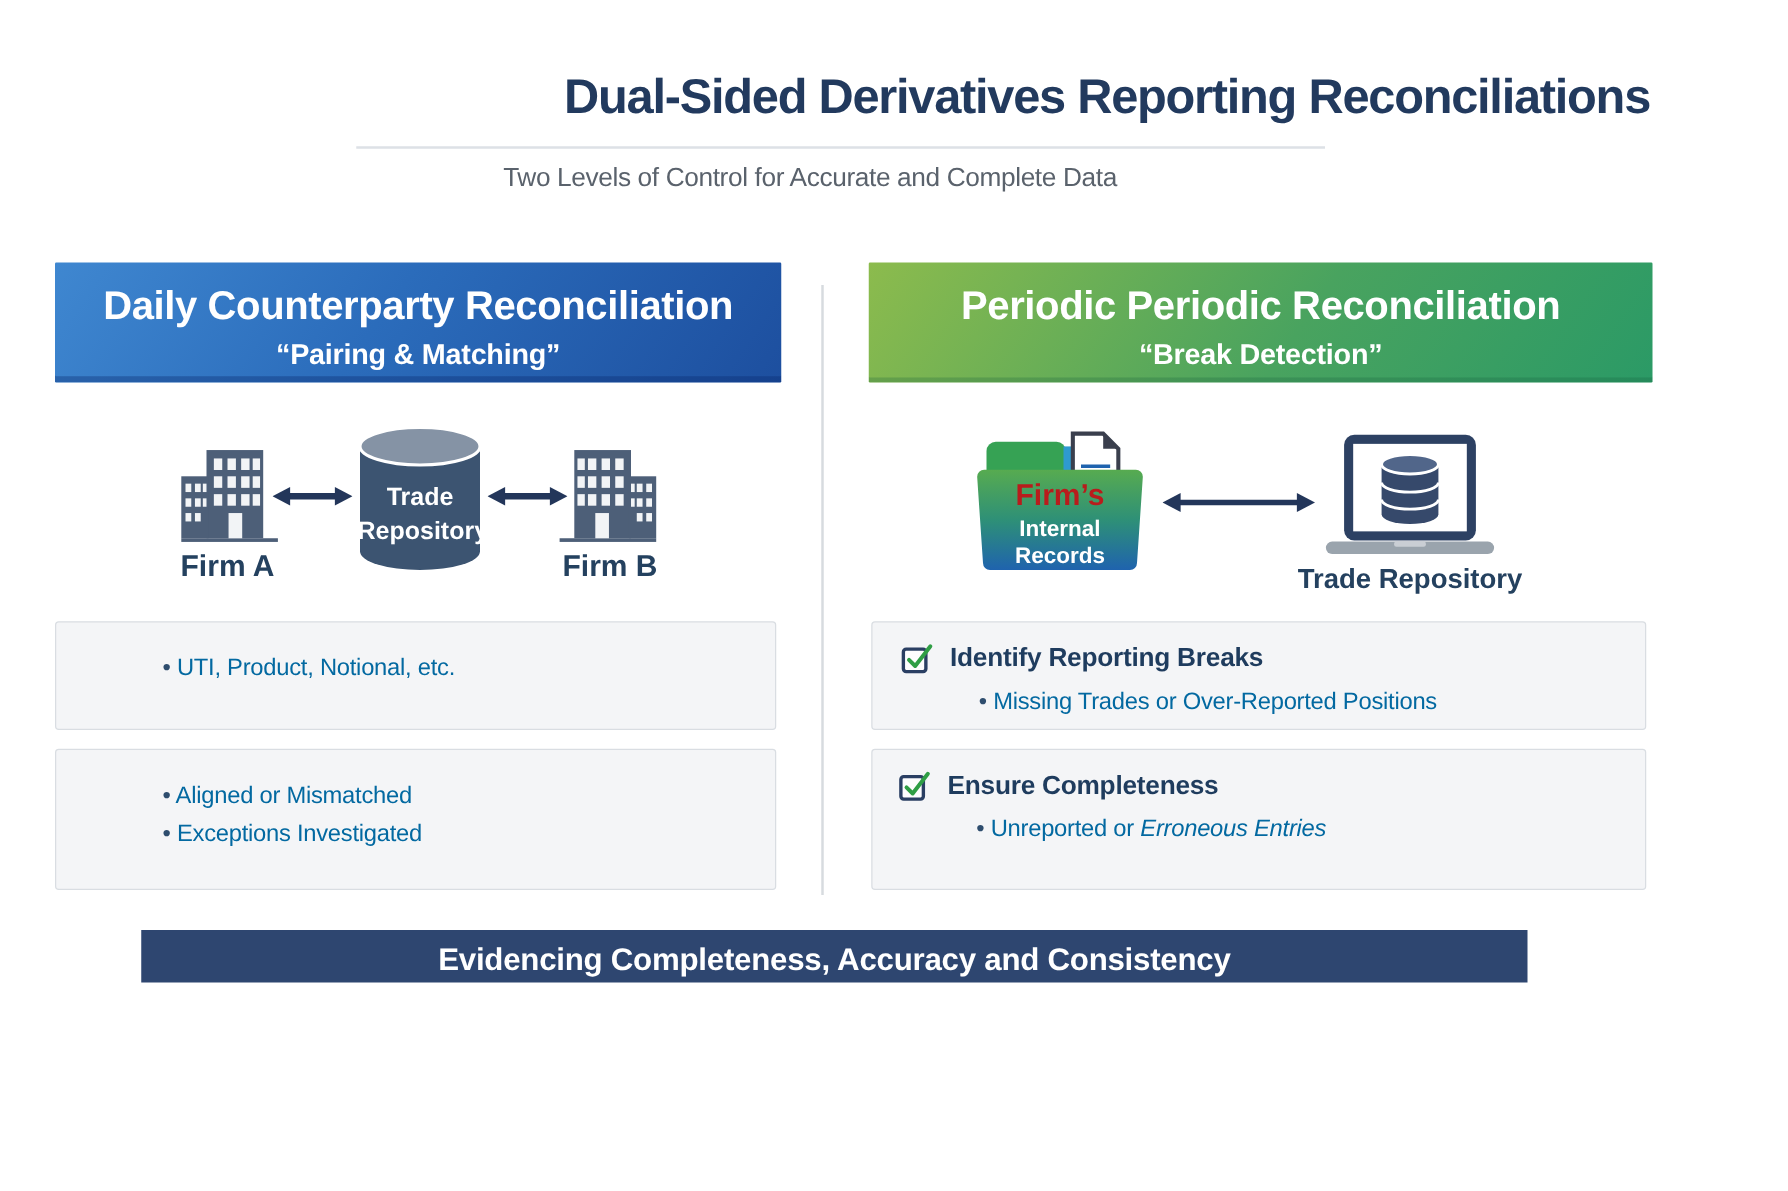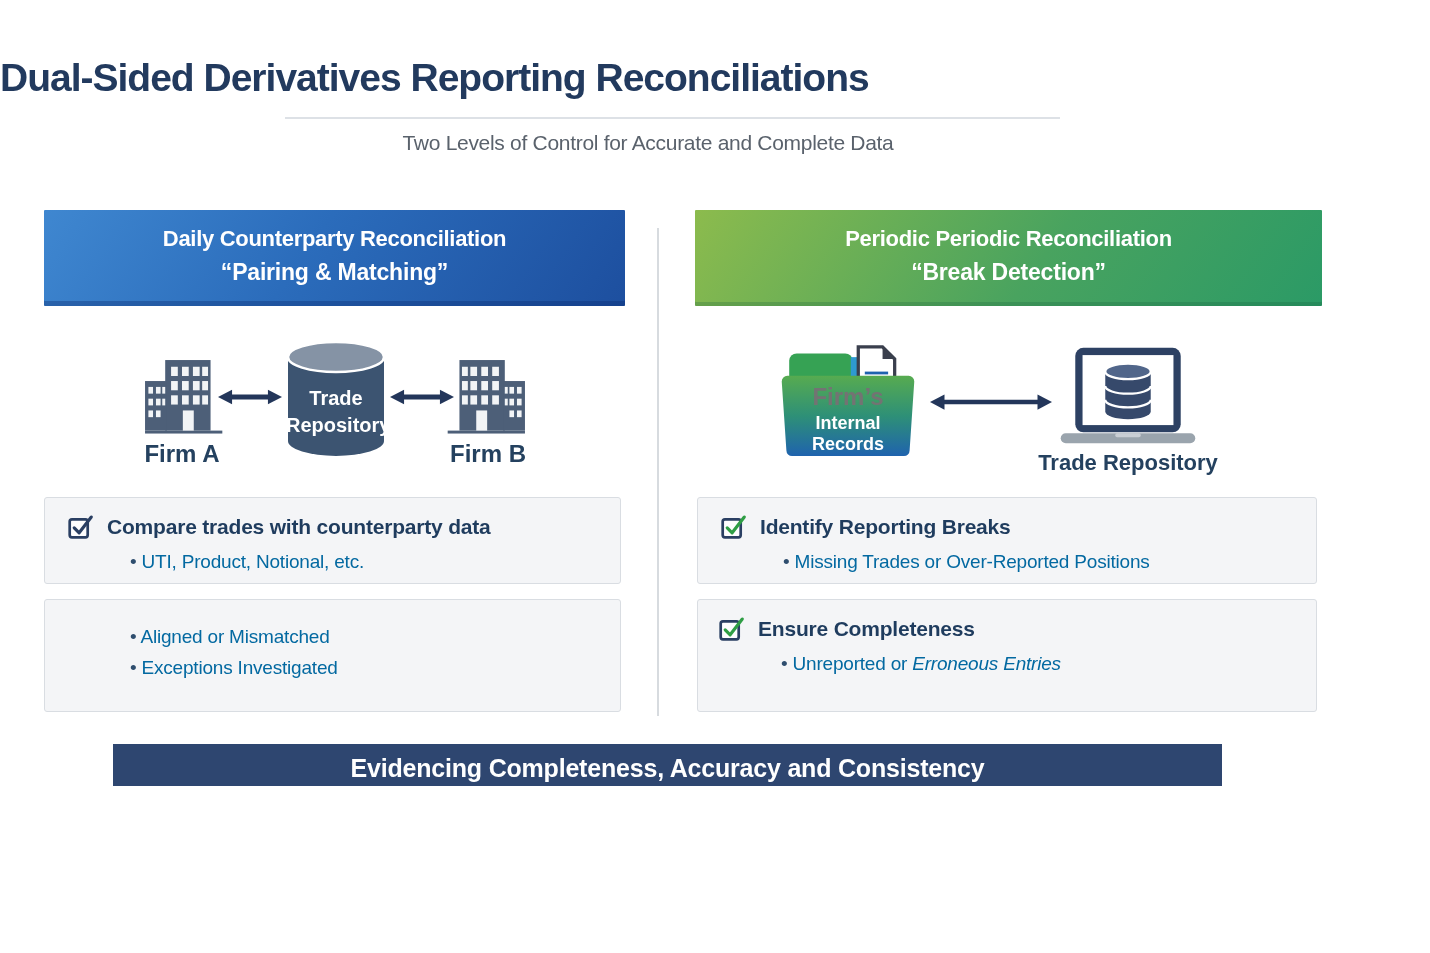--- a/index.html
+++ b/index.html
@@ -4,51 +4,51 @@
 <style>
   html,body{margin:0;padding:0;}
   body{
     width:1430px;height:953px;position:relative;background:#ffffff;
     font-family:"Liberation Sans","DejaVu Sans",sans-serif;overflow:hidden;
   }
   .abs{position:absolute;}
 
   
   .page-title{
-    left:0;top:56px;width:1320px;text-align:left;
+    left:0;top:56px;width:1320px;text-align:right;
     font-size:39px;font-weight:bold;color:#223a5e;letter-spacing:-1px;
   }
   .title-divider{left:285px;top:117px;width:775px;height:2px;background:#dde1e6;}
   .page-subtitle{
     left:0;top:131px;width:1296px;text-align:center;
     font-size:21px;color:#5a626c;letter-spacing:-0.3px;
   }
 
   
   .panel-header{height:96px;color:#ffffff;text-align:center;border-radius:1px;}
   .panel-header.blue{
     left:44px;top:210px;width:581px;
     background:linear-gradient(125deg,#3f87d0 0%,#2b6cbb 45%,#1d4f9f 100%);
     box-shadow:inset 0 -5px 0 rgba(10,40,110,0.35);
   }
   .panel-header.green{
     left:695px;top:210px;width:627px;
     background:linear-gradient(125deg,#8cbb4d 0%,#49a35f 55%,#2b9a66 100%);
     box-shadow:inset 0 -4px 0 rgba(20,90,60,0.25);
   }
-  .panel-header .line1{font-size:22px;font-weight:bold;margin-top:16px;letter-spacing:-0.3px;}
+  .panel-header .line1{font-size:32px;font-weight:bold;margin-top:16px;letter-spacing:-0.3px;}
   .panel-header .line2{font-size:23px;font-weight:bold;margin-top:7px;letter-spacing:-0.2px;}
 
   .v-divider{left:657px;top:228px;width:2px;height:488px;background:#d7dbdf;}
 
   
   .diagram-label{font-weight:bold;color:#24415f;text-align:center;}
   .firm-label{top:440px;width:140px;font-size:24px;}
   .cylinder-text{left:286px;top:385px;width:100px;text-align:center;color:#ffffff;font-weight:bold;font-size:20px;line-height:27px;}
-  .folder-text1{left:778px;top:383px;width:140px;text-align:center;color:#737373;font-weight:bold;font-size:24px;}
+  .folder-text1{left:778px;top:383px;width:140px;text-align:center;color:#b91c1c;font-weight:bold;font-size:24px;}
   .folder-text2{left:778px;top:413px;width:140px;text-align:center;color:#ffffff;font-weight:bold;font-size:18px;}
   .laptop-label{left:1028px;top:450px;width:200px;font-size:22px;}
 
   
   .check-box{
     background:#f4f5f7;border:1px solid #d9dde2;border-radius:3px;
     box-sizing:border-box;padding:15px 0 0 22px;
   }
   .cb-l1{left:44px;top:497px;width:577px;height:87px;}
   .cb-l2{left:44px;top:599px;width:577px;height:113px;}
@@ -220,29 +220,20 @@
     <ellipse cx="80" cy="28" rx="25" ry="8.5" fill="#51668a" stroke="#ffffff" stroke-width="2.5"></ellipse>
     <path d="M55 44 a25 8.5 0 0 0 50 0" fill="none" stroke="#ffffff" stroke-width="2.5"></path>
     <path d="M55 59 a25 8.5 0 0 0 50 0" fill="none" stroke="#ffffff" stroke-width="2.5"></path>
     <rect x="6" y="96" width="148" height="11" rx="5.5" fill="#9aa4ad"></rect>
     <rect x="66" y="96" width="28" height="4.5" rx="2" fill="#c9ced4"></rect>
   </svg>
 </div>
 <div class="abs diagram-label laptop-label">Trade Repository</div>
 
 <div class="abs check-box cb-l1">
-  <div class="check-row">
-    <span>
-      <svg viewBox="0 0 30 30" width="27" height="27">
-        <rect x="3" y="7" width="20" height="20" rx="2.5" fill="#fdfdfe" stroke="#2a3f63" stroke-width="3"></rect>
-        <path d="M8 16.5 l5.5 5.5 L27 4.5" fill="none" stroke="#2a3f63" stroke-width="3.5" stroke-linecap="round" stroke-linejoin="round"></path>
-      </svg>
-    </span>
-    <span class="heading">Compare trades with counterparty data</span>
-  </div>
   <div class="bullets">
     <div class="bullet">UTI, Product, Notional, etc.</div>
   </div>
 </div>
 
 <div class="abs check-box cb-l2">
   <div class="bullets">
     <div class="bullet">Aligned or Mismatched</div>
     <div class="bullet">Exceptions Investigated</div>
   </div>

